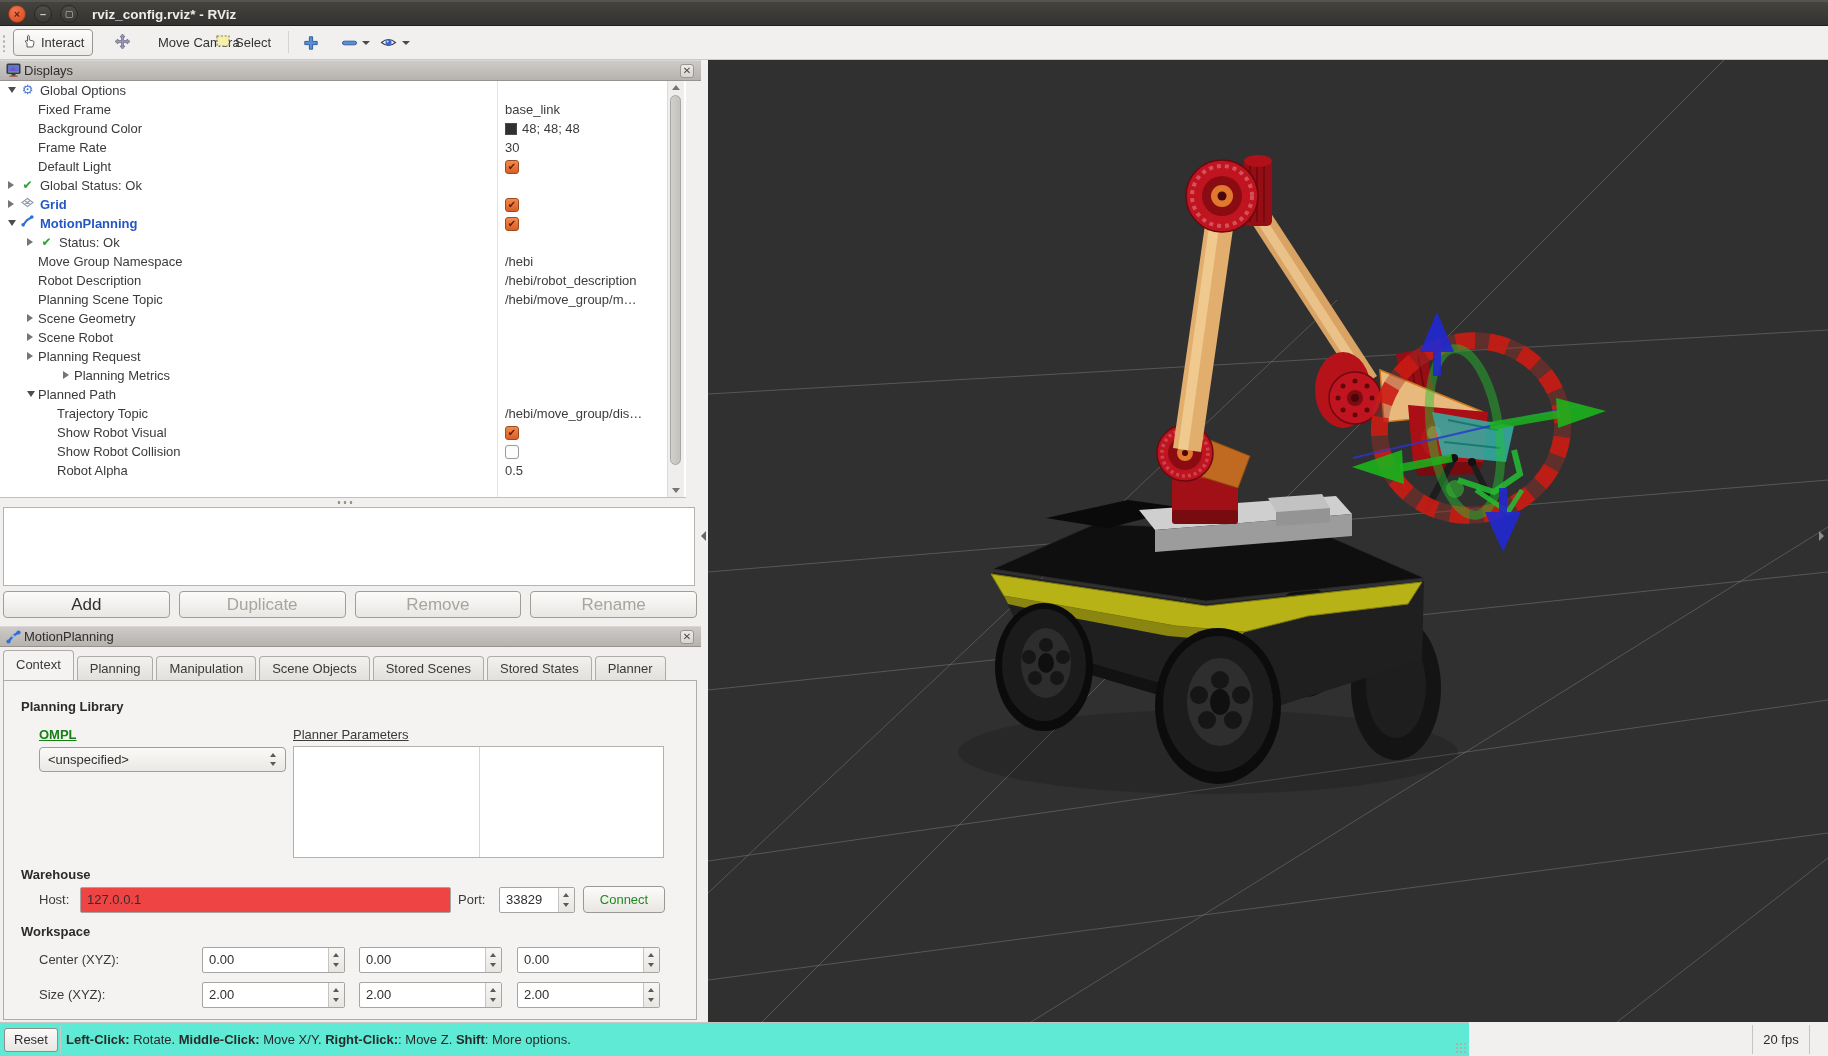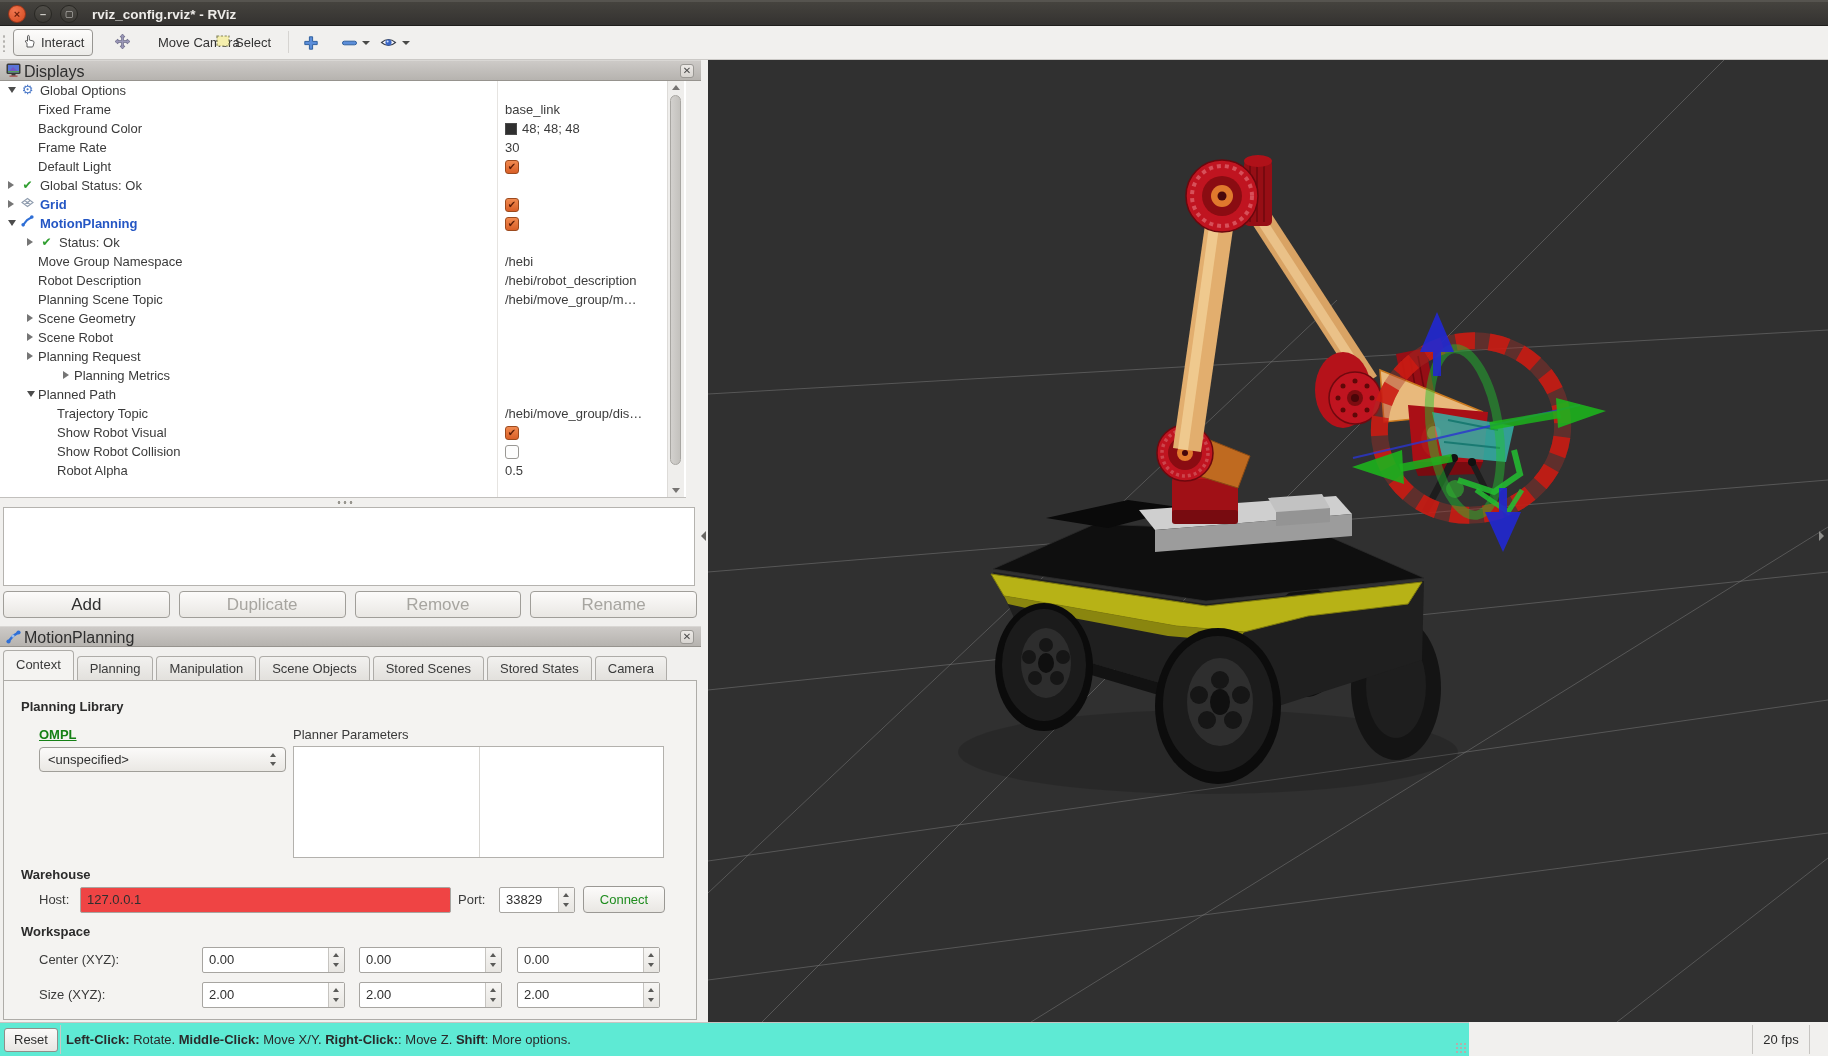--- a/index.html
+++ b/index.html
@@ -19,21 +19,21 @@
   #toolbar{position:absolute;left:0;top:26px;width:1828px;height:34px;background:#f1f0ee;border-bottom:1px solid #cbc9c6;box-sizing:border-box;}
   #tb-grip{position:absolute;left:2px;top:8px;width:4px;height:18px;
     background-image:radial-gradient(circle,#b4b2af 1px,transparent 1.4px);background-size:4px 5px;}
   .tbtn{position:absolute;top:3px;height:27px;display:flex;align-items:center;gap:5px;padding:0 8px;box-sizing:border-box;border-radius:4px;color:#333;}
   .tbtn.active{border:1px solid #989692;background:linear-gradient(#fdfcfb,#ecebe8);}
   .tsep{position:absolute;left:288px;top:5px;height:22px;border-left:1px solid #d6d4d1;}
   .caret{width:0;height:0;border-left:4px solid transparent;border-right:4px solid transparent;border-top:4px solid #4a4a48;position:absolute;top:15px;}
   
   .phead{position:absolute;left:0;width:701px;height:21px;background:linear-gradient(#cdcac7,#b6b3af);
     border-top:1px solid #d9d7d4;border-bottom:1px solid #96938e;box-sizing:border-box;color:#2e2e2e;}
-  .phead .ptitle{position:absolute;left:24px;top:2px;font-size:16px;}
+  .phead .ptitle{position:absolute;left:24px;top:2px;font-size:13px;}
   .phead .picon{position:absolute;left:6px;top:2px;}
   .xbtn{position:absolute;right:7px;top:3px;width:14px;height:14px;border:1px solid #9a9894;border-radius:3px;
     background:linear-gradient(#ece9e6,#d8d5d1);box-sizing:border-box;color:#4a4a4a;font-size:10px;font-weight:bold;line-height:11px;text-align:center;}
   
   #tree{position:absolute;left:0;top:81px;width:686px;height:416px;background:#fff;border-bottom:1px solid #c2c0bd;overflow:hidden;}
   #tree .vdiv{position:absolute;left:497px;top:0;bottom:0;border-left:1px solid #e6e4e1;}
   .tree-row{position:absolute;left:0;width:686px;height:19px;line-height:19px;}
   .exp{position:absolute;top:6px;width:0;height:0;}
   .exp.open{border-left:4.5px solid transparent;border-right:4.5px solid transparent;border-top:6px solid #4c4c4c;}
   .exp.closed{border-top:4.5px solid transparent;border-bottom:4.5px solid transparent;border-left:6px solid #757575;top:5px;}
@@ -300,31 +300,31 @@
           <path d="M2.5,12.5 L7,7 L12.5,3.5" fill="none" stroke="#2f6fd6" stroke-width="2.4" stroke-linecap="round"></path>
           <circle cx="2.5" cy="12.5" r="2.1" fill="#2f6fd6"></circle>
           <circle cx="12.5" cy="3.5" r="2.1" fill="#2f6fd6"></circle>
           <circle cx="7" cy="7" r="1.6" fill="#9cc0f0"></circle>
         </svg>
     </span>
     <span class="ptitle">MotionPlanning</span>
     <span class="xbtn">✕</span>
   </div>
 
-  <div id="tabs"><span class="tab active">Context</span><span class="tab">Planning</span><span class="tab">Manipulation</span><span class="tab">Scene Objects</span><span class="tab">Stored Scenes</span><span class="tab">Stored States</span><span class="tab">Camera</span></div>
+  <div id="tabs"><span class="tab active">Context</span><span class="tab">Planning</span><span class="tab">Manipulation</span><span class="tab">Scene Objects</span><span class="tab">Stored Scenes</span><span class="tab">Stored States</span><span class="tab">Planner</span></div>
 
   <div id="tab-content">
     <div class="ghead" style="left:17px;top:18px;">Planning Library</div>
     <div id="ompl-label" style="left:35px;top:46px;">OMPL</div>
     <div id="planner-dd" style="left:35px;top:66px;width:247px;height:25px;">
       <span class="stext">&lt;unspecified&gt;</span>
       <span class="tri-up" style="left:auto;right:9px;top:5px;"></span>
       <span class="tri-down" style="left:auto;right:9px;bottom:5px;"></span>
     </div>
-    <div class="flabel" style="left:289px;top:46px;">Planner Parameters</div>
+    <div class="flabel" style="left:289px;top:46px;text-decoration:underline;">Planner Parameters</div>
     <div id="params-box" style="left:289px;top:65px;width:371px;height:112px;">
         <div class="pdiv"></div>
       </div>
 
     <div class="ghead" style="left:17px;top:186px;">Warehouse</div>
     <div class="flabel" style="left:35px;top:211px;">Host:</div>
     <div class="inputbox" style="left:76px;top:206px;width:371px;height:26px;">127.0.0.1</div>
     <div class="flabel" style="left:454px;top:211px;">Port:</div>
     <div class="spin" style="left:495px;top:206px;width:76px;height:26px;">
       <span class="stext">33829</span>

